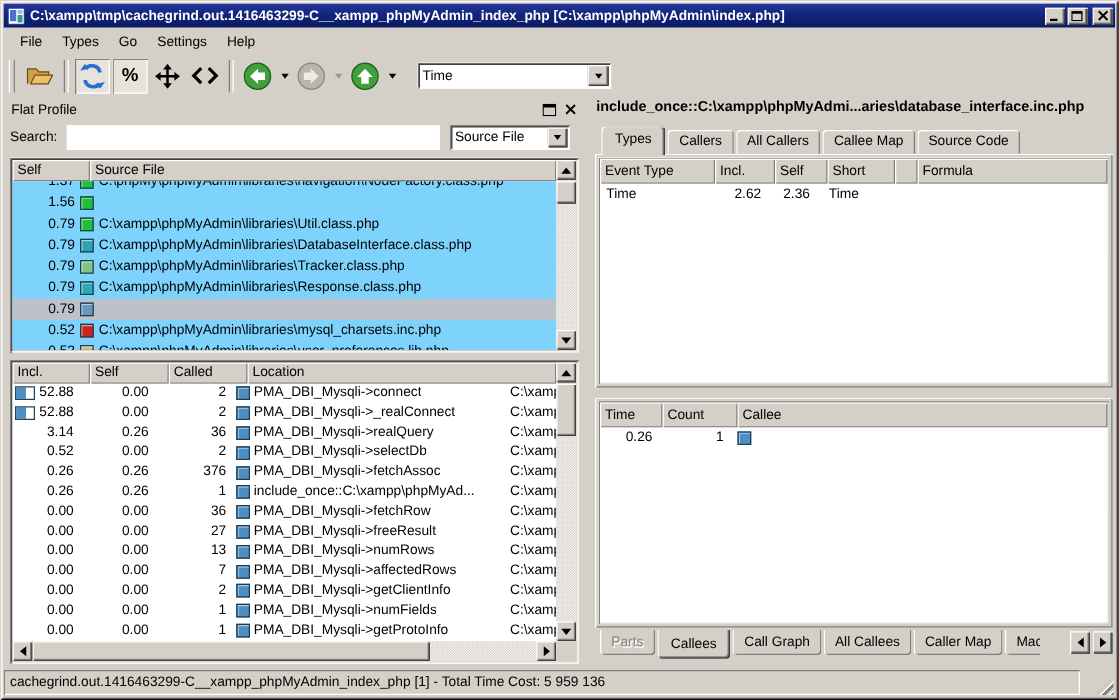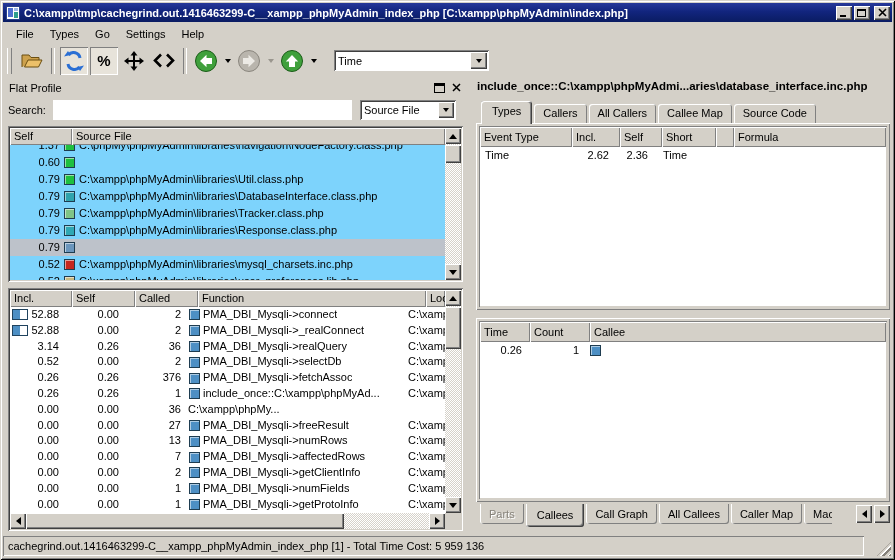--- a/index.html
+++ b/index.html
@@ -279,21 +279,21 @@
         <span class="hcell" style="width:54px">Self</span>
         <span class="hcell" style="flex:1">Source File</span>
       </div>
       <div class="fl-body">
           <div class="fl-row clip-top">
     <span class="fl-self">1.37</span>
     <span class="sq" style="background: rgb(31, 191, 63);"></span>
     <span class="fl-path">C:\phpMy\phpMyAdmin\libraries\navigation\NodeFactory.class.php</span>
   </div>
           <div class="fl-row">
-    <span class="fl-self">0.60</span>
+    <span class="fl-self">1.56</span>
     <span class="sq" style="background: rgb(31, 191, 63);"></span>
   </div>
           <div class="fl-row">
     <span class="fl-self">0.79</span>
     <span class="sq" style="background: rgb(31, 191, 63);"></span>
     <span class="fl-path">C:\xampp\phpMyAdmin\libraries\Util.class.php</span>
   </div>
           <div class="fl-row">
     <span class="fl-self">0.79</span>
     <span class="sq" style="background: rgb(47, 163, 173);"></span>
@@ -333,21 +333,20 @@
             <span class="t-dn"></span>
           </span>
       </div>
     </div>
 
     <div class="fntable sunkfrm">
       <div class="fn-header">
         <span class="hcell" style="width:54px">Incl.</span>
         <span class="hcell" style="width:55px">Self</span>
         <span class="hcell" style="width:55px">Called</span>
-        <span class="hcell" style="width:220px">Function</span>
         <span class="hcell" style="flex:1">Location</span>
       </div>
       <div class="fn-body">
           <div class="fn-row">
     <span class="c-incl">
       <span class="baricon"></span>
       <span class="num">52.88</span>
     </span>
     <span class="c-self">0.00</span>
     <span class="c-called">2</span>
@@ -422,20 +421,24 @@
     </span>
     <span class="c-loc">C:\xampp\phpMy...</span>
   </div>
           <div class="fn-row">
     <span class="c-incl">
       <span class="baricon" style="visibility: hidden;"></span>
       <span class="num">0.00</span>
     </span>
     <span class="c-self">0.00</span>
     <span class="c-called">36</span>
+    <span class="c-fn">
+      <span class="sq"></span>
+      <span class="fn-name">PMA_DBI_Mysqli-&gt;fetchRow</span>
+    </span>
     <span class="c-loc">C:\xampp\phpMy...</span>
   </div>
           <div class="fn-row">
     <span class="c-incl">
       <span class="baricon" style="visibility: hidden;"></span>
       <span class="num">0.00</span>
     </span>
     <span class="c-self">0.00</span>
     <span class="c-called">27</span>
     <span class="c-fn">

